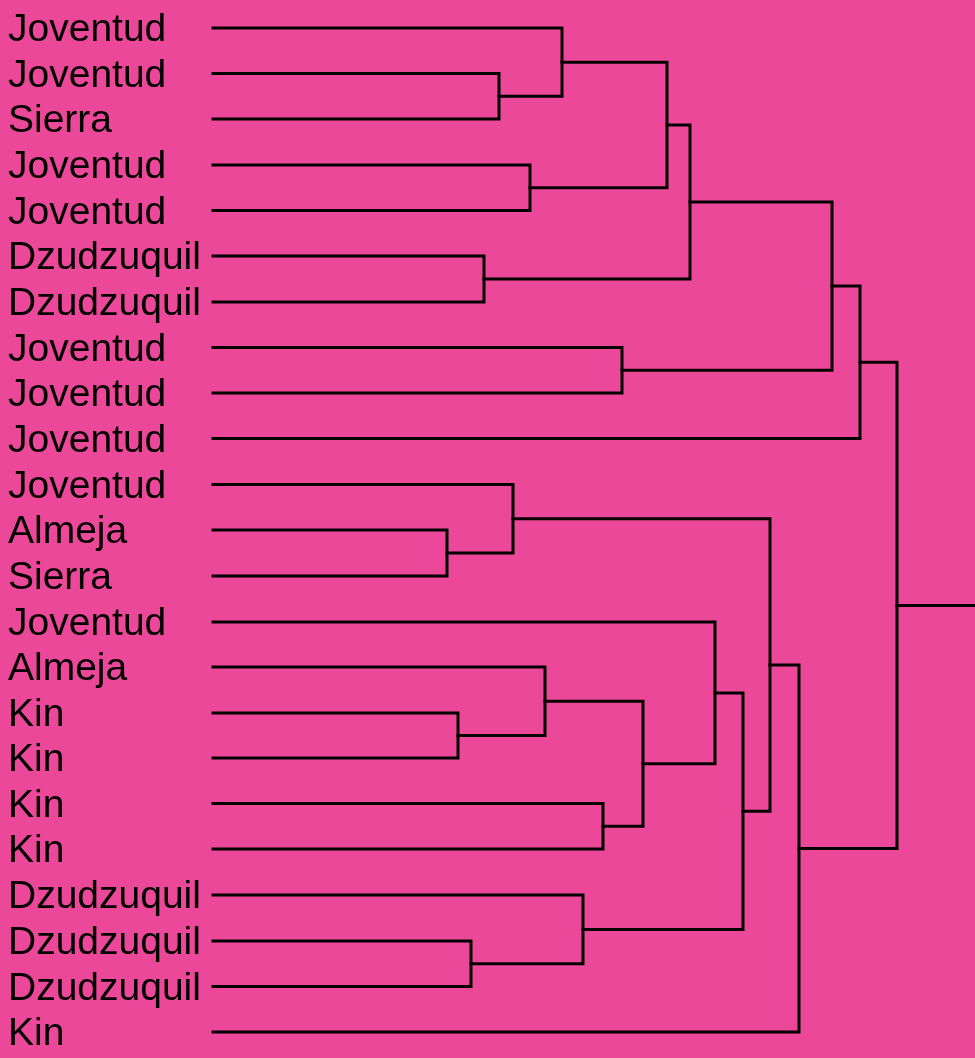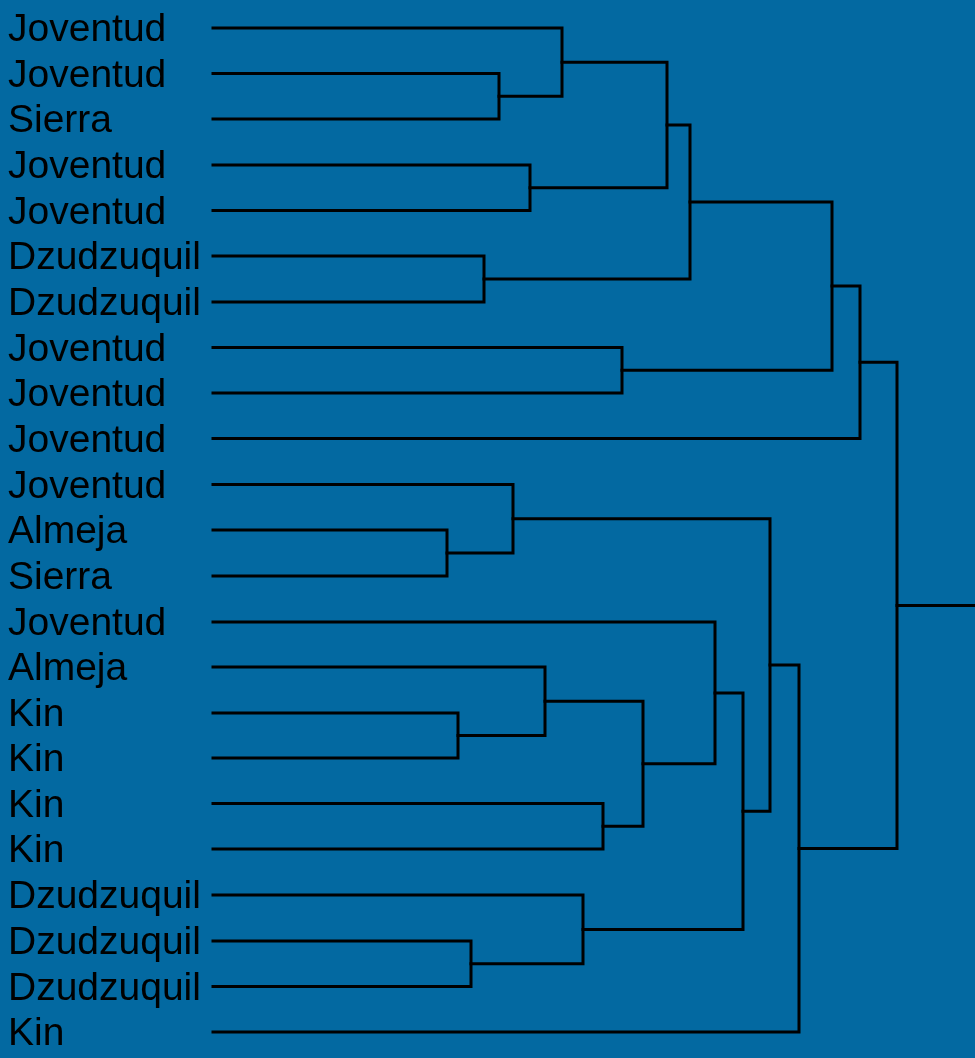--- a/index.html
+++ b/index.html
@@ -7,21 +7,21 @@
     padding: 0;
     background: #ffffff;
     width: 975px;
     height: 1058px;
     overflow: hidden;
   }
   .stage {
     position: relative;
     width: 975px;
     height: 1058px;
-    background: #0369a1;
+    background: #ec4899;
     font-family: "Liberation Sans", "DejaVu Sans", sans-serif;
     text-align: right;
   }
   .labels-layer {
     position: absolute;
     left: 0; top: 0;
     width: 100%; height: 100%;
     pointer-events: none;
   }
   .leaf-label {

